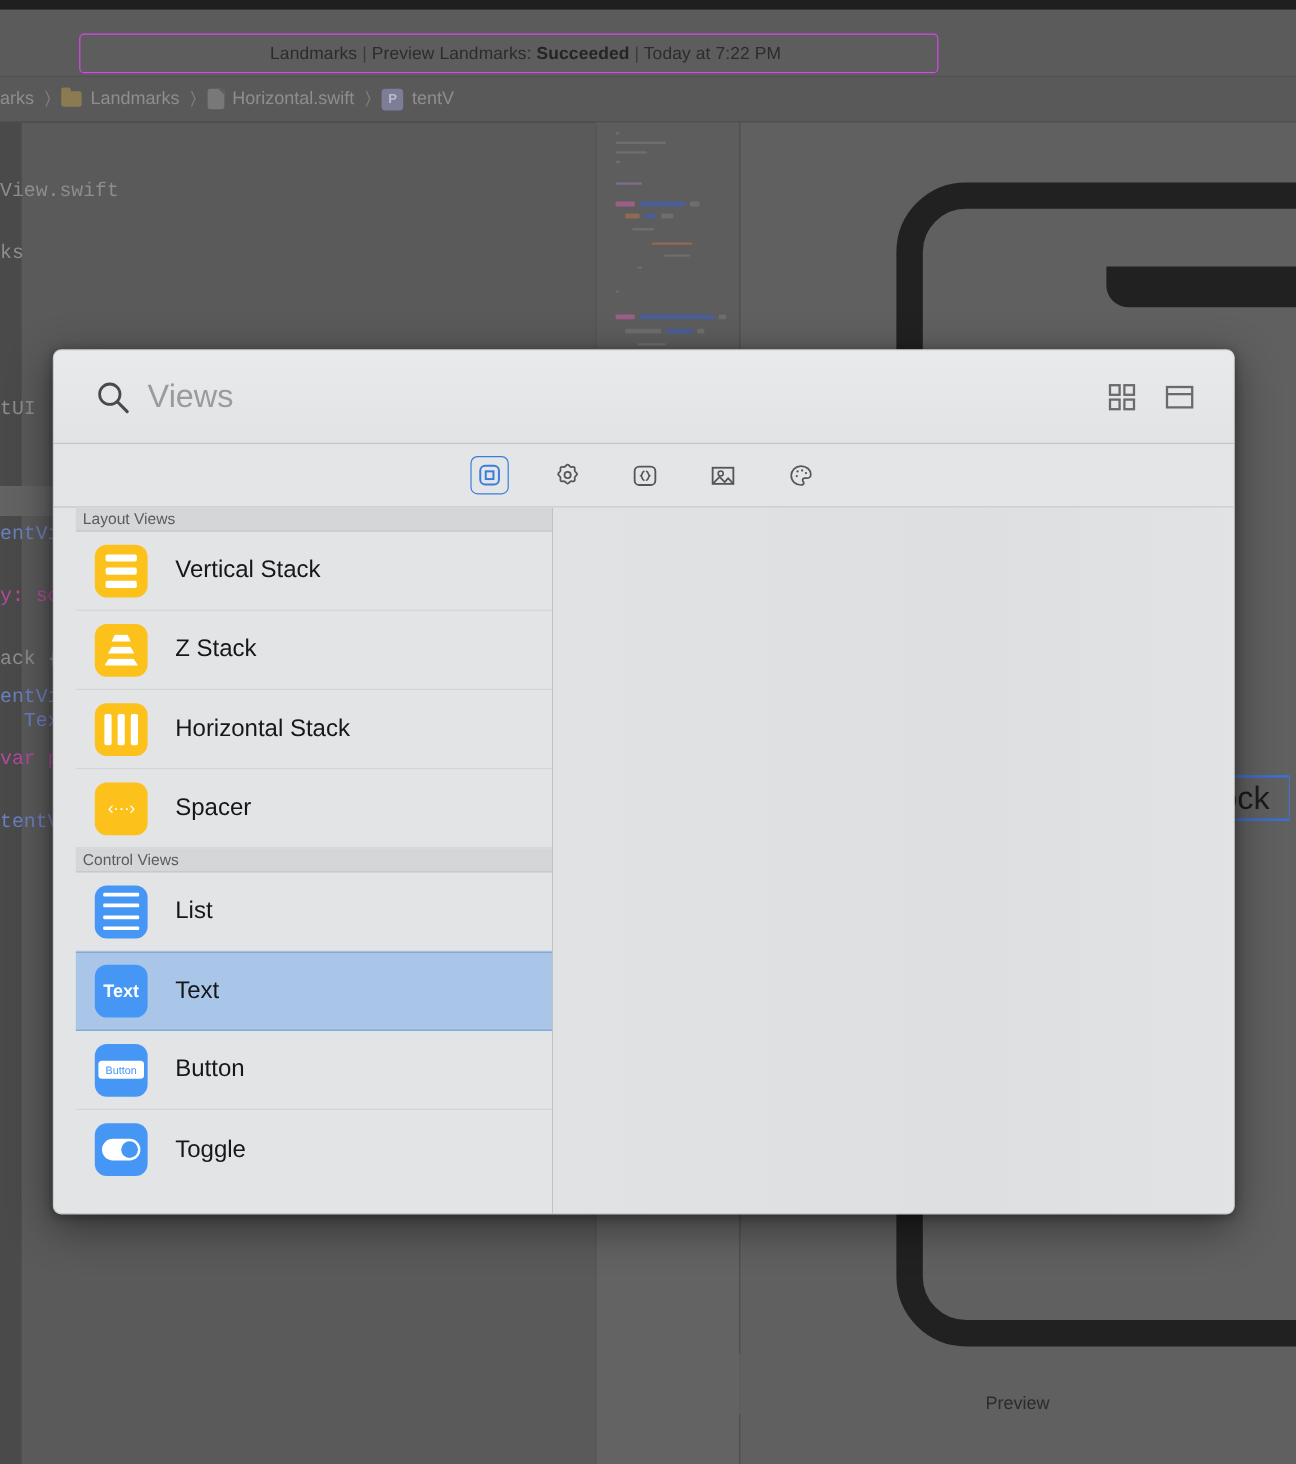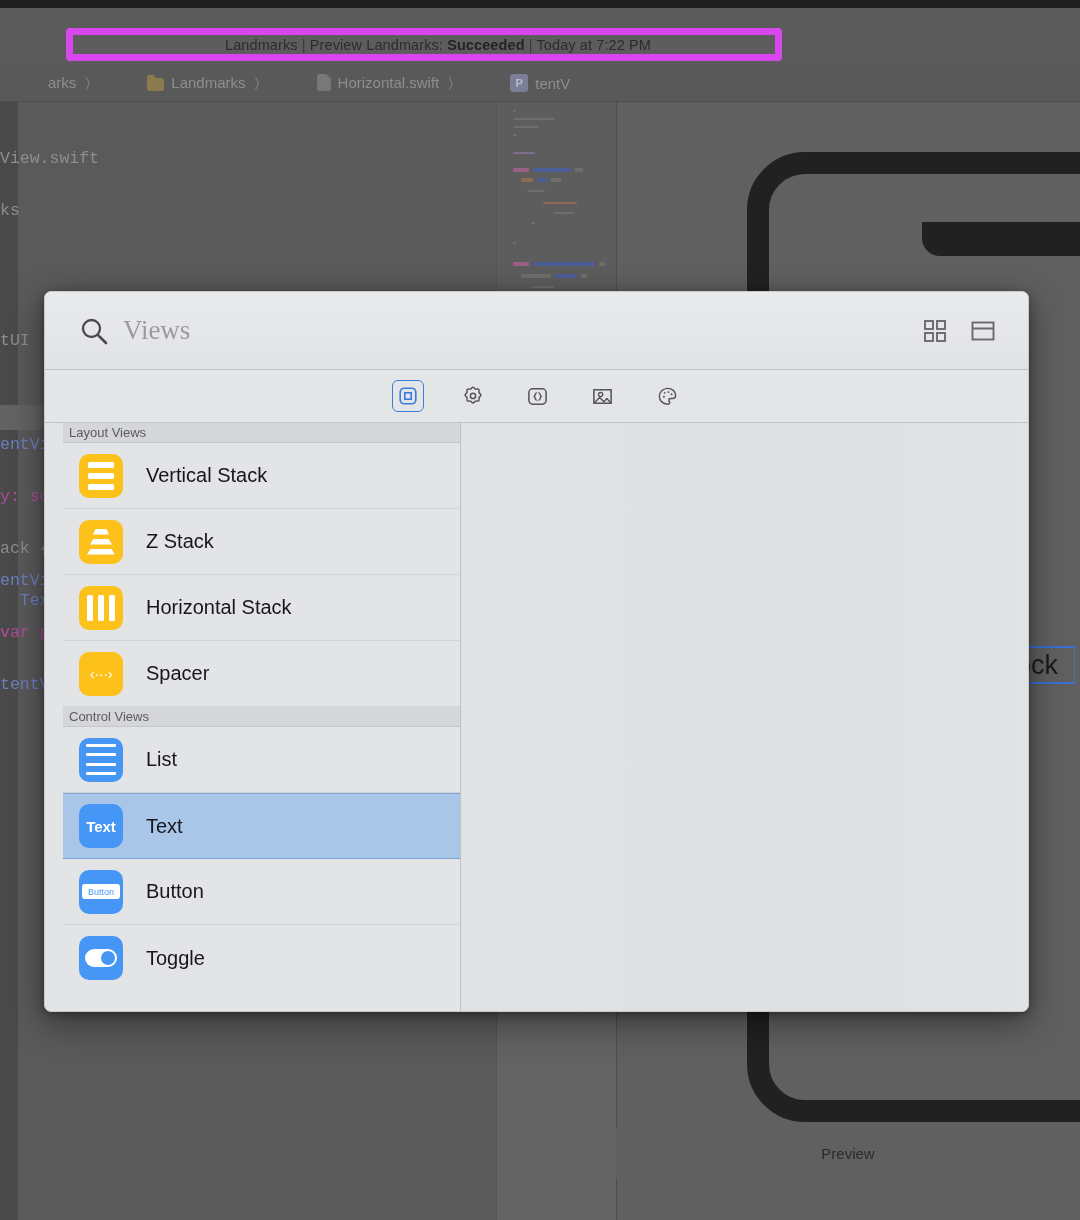--- a/index.html
+++ b/index.html
@@ -32,21 +32,21 @@
   #status-bar-area {
     position: absolute;
     left: 0; top: 8px;
     width: 1080px; height: 56px;
     background: #5b5b5b;
   }
   #status-pill {
     position: absolute;
     left: 66px; top: 20px;
     width: 716px; height: 33px;
-    border: 7px solid #d946ef;
+    border: 1px solid #d946ef;
     border-radius: 4px;
     background: #5d5d5d;
     display: flex;
     align-items: center;
     padding-left: 28px;
     justify-content: center;
   }
   #status-text {
     font-size: 14.5px;
     color: #2c2c2c;
@@ -63,26 +63,25 @@
     width: 1080px; height: 38px;
     background: #595959;
     border-bottom: 1px solid #4e4e4e;
     display: flex;
     align-items: center;
     padding-left: 0px;
     gap: 0px;
   }
   .crumb {
     display: flex;
-    align-items: flex-end;
+    align-items: center;
     gap: 7px;
     font-size: 15px;
     color: #8e8e8e;
     white-space: nowrap;
-    margin-left: 48px;
   }
   .crumb-sep {
     color: #7e7e7e;
     font-size: 15px;
     margin: 0 9px;
   }
   .crumb-icon { display: inline-block; }
   .icon-folder {
     width: 17px; height: 13px;
     background: #8a7b50;
@@ -210,21 +209,21 @@
     font-size: 27px;
     padding-left: 2px;
     overflow: hidden;
     white-space: nowrap;
   }
   #preview-label-wrap {
     position: absolute;
     left: 616px; top: 1128px;
     right: 0; height: 50px;
     display: flex;
-    align-items: center;
+    align-items: flex-end;
     justify-content: center;
     color: #2b2b2b;
     font-size: 15px;
     background: #606060;
   }
 
   
   #library-panel {
     position: absolute;
     left: 44px; top: 291px;
@@ -251,21 +250,21 @@
     width: 30px; height: 30px;
     margin-left: 14px;
     margin-right: 14px;
     flex: none;
   }
   #search-input {
     flex: 1;
     border: none;
     outline: none;
     background: transparent;
-    font-family: Liberation Serif, serif;
+    font-family: Liberation Sans, sans-serif;
     font-size: 27px;
     color: #1d1d1f;
   }
   #search-input::placeholder { color: #9b9b9e; }
   #view-mode-buttons {
     display: flex;
     align-items: center;
     gap: 18px;
     margin-right: 12px;
   }

